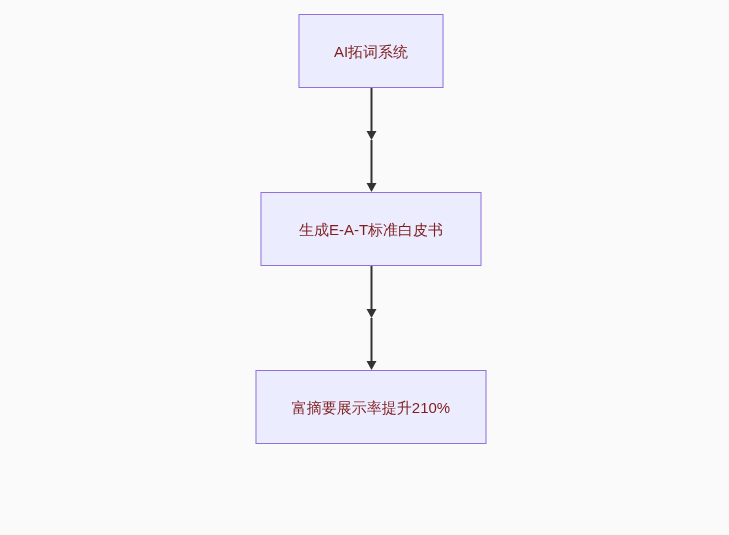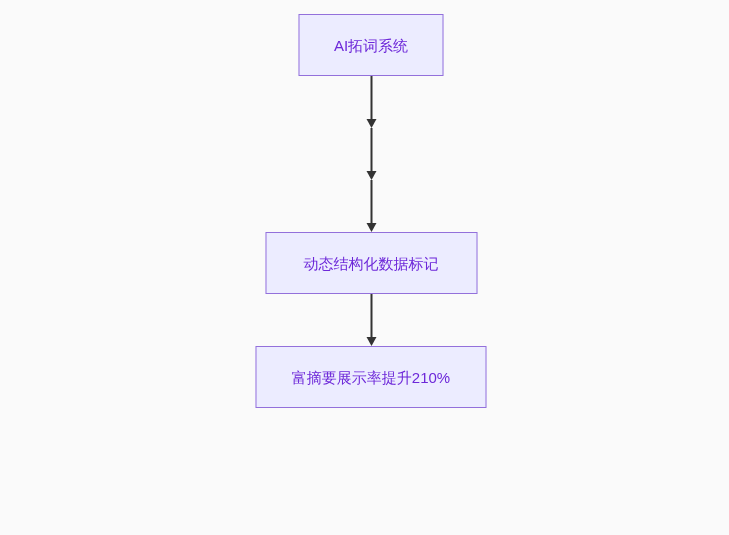--- a/index.html
+++ b/index.html
@@ -11,27 +11,27 @@
   }
   .flowchart {
     position: absolute;
     left: 371px; top: 14px;
     transform: translateX(-50%);
     display: flex;
     flex-direction: column;
     align-items: center;
   }
   .node {
-    height: 62px;
+    height: 74px;
     display: flex;
     align-items: center;
     justify-content: center;
     background: #ececff;
     border: 1px solid #9370db;
-    color: #6d28d9;
+    color: #7f1d1d;
     font-size: 15px;
     line-height: 1;
     white-space: nowrap;
     text-align: center;
   }
   .node-1 { width: 145px; }
   .node-2 { width: 192px; }
   .node-3 { width: 221px; }
   .node-4 { width: 212px; }
   .node-5 { width: 231px; }
@@ -66,29 +66,29 @@
     <div class="line"></div>
     <div class="arrowhead"></div>
   </div>
 
 
   <div class="edge">
     <div class="line"></div>
     <div class="arrowhead"></div>
   </div>
 
+  <div class="node node-3">
+    <span>生成E-A-T标准白皮书</span>
+  </div>
 
   <div class="edge">
     <div class="line"></div>
     <div class="arrowhead"></div>
   </div>
 
-  <div class="node node-4">
-    <span>动态结构化数据标记</span>
-  </div>
 
   <div class="edge">
     <div class="line"></div>
     <div class="arrowhead"></div>
   </div>
 
   <div class="node node-5">
     <span>富摘要展示率提升210%</span>
   </div>
 

